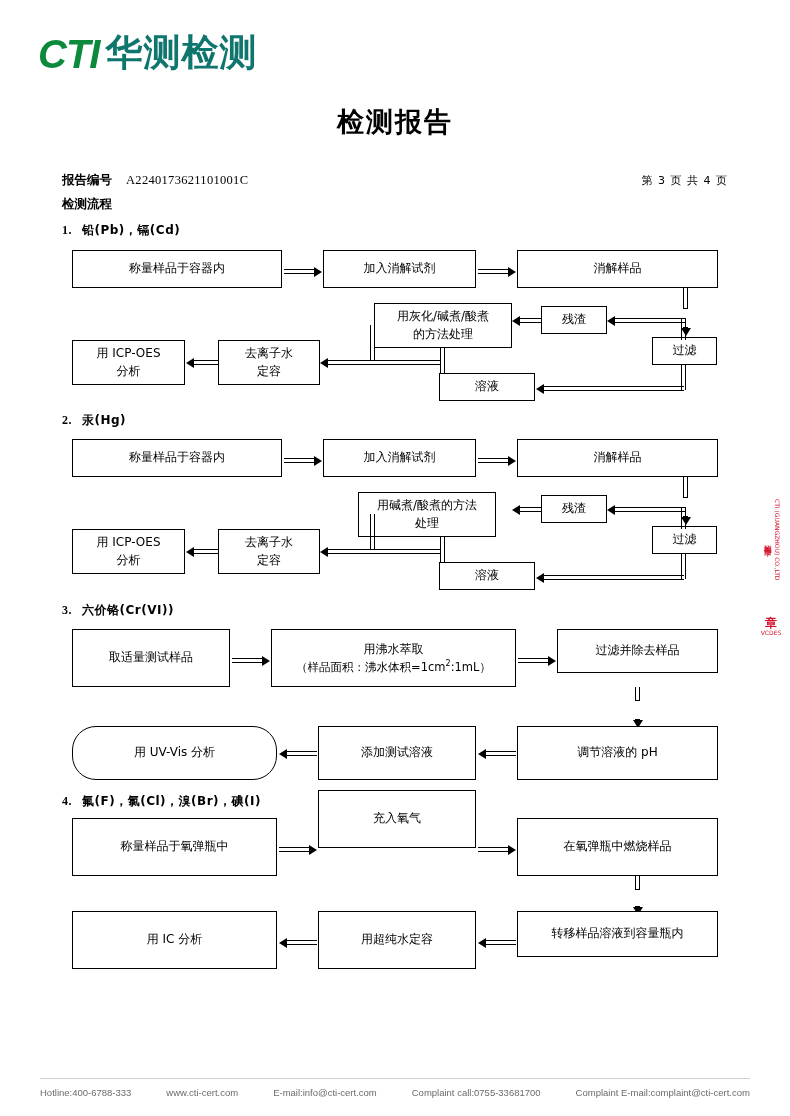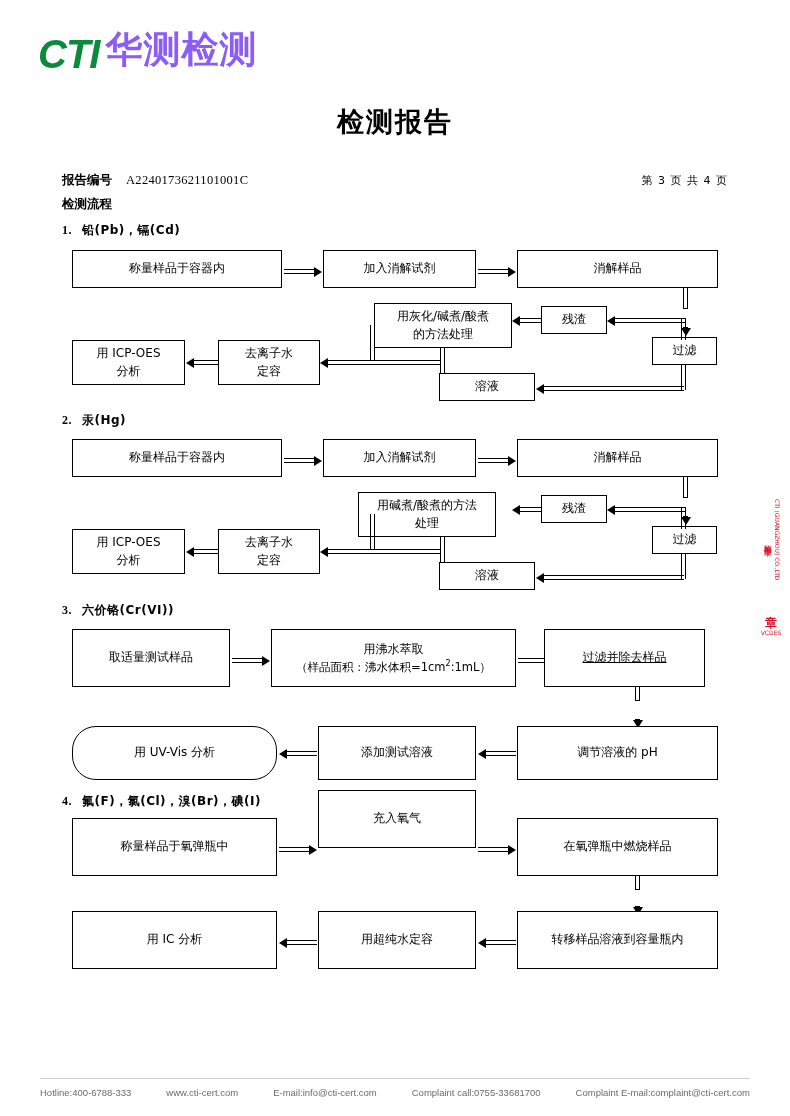--- a/index.html
+++ b/index.html
@@ -32,24 +32,24 @@
   .brand-cti {
     font-family: "Liberation Sans", sans-serif;
     font-weight: bold;
     font-style: italic;
     font-size: 40px;
     color: #0b8a3c;
     letter-spacing: -1px;
     line-height: 1;
   }
   .brand-cn {
-    font-family: Liberation Mono, monospace;
+    font-family: Liberation Sans, sans-serif;
     font-weight: bold;
     font-size: 37px;
-    color: #8b5cf6;
+    color: #0f766e;
     line-height: 1;
     letter-spacing: 1px;
   }
 
   .doc-title {
     position: absolute;
     top: 104px;
     left: 0;
     width: 790px;
     text-align: center;
@@ -369,21 +369,21 @@
       <div class="head" style="left:30px;"></div>
   </div>
   <div class="box" style="top:629px;left:271px;width:245px;height:58px;flex-direction:column;">
     <div>用沸水萃取</div>
     <div style="font-size:11.5px;"><span>（样品面积：沸水体积=1cm</span><sup>2</sup><span>:1mL）</span></div>
   </div>
   <div class="arrow right" style="top:658px;left:518px;width:38px;">
     <div class="line" style="width:30px;"></div>
       <div class="head" style="left:30px;"></div>
   </div>
-  <div class="box" style="top:629px;left:544px;width:161px;height:58px;text-decoration:underline;">过滤并除去样品</div>
+  <div class="box" style="top:629px;left:557px;width:161px;height:44px;">过滤并除去样品</div>
 
   <div class="seg v" style="top:687px;left:635px;height:14px;"></div>
   <div class="arrow down" style="top:700px;left:635px;height:28px;">
     <div class="line" style="height:20px;"></div>
       <div class="head" style="top:20px;"></div>
   </div>
 
   <div class="box" style="top:726px;left:517px;width:201px;height:54px;">调节溶液的 pH</div>
   <div class="arrow left" style="top:751px;left:478px;width:38px;">
     <div class="line" style="width:30px;left:8px;"></div>
@@ -411,21 +411,21 @@
       <div class="head" style="left:30px;"></div>
   </div>
   <div class="box" style="top:818px;left:517px;width:201px;height:58px;">在氧弹瓶中燃烧样品</div>
 
   <div class="seg v" style="top:876px;left:635px;height:14px;"></div>
   <div class="arrow down" style="top:889px;left:635px;height:26px;">
     <div class="line" style="height:18px;"></div>
       <div class="head" style="top:18px;"></div>
   </div>
 
-  <div class="box" style="top:911px;left:517px;width:201px;height:58px;">转移样品溶液到容量瓶内</div>
+  <div class="box" style="top:911px;left:517px;width:201px;height:46px;">转移样品溶液到容量瓶内</div>
   <div class="arrow left" style="top:940px;left:478px;width:38px;">
     <div class="line" style="width:30px;left:8px;"></div>
       <div class="head"></div>
   </div>
   <div class="box" style="top:911px;left:318px;width:158px;height:58px;">用超纯水定容</div>
   <div class="arrow left" style="top:940px;left:279px;width:38px;">
     <div class="line" style="width:30px;left:8px;"></div>
       <div class="head"></div>
   </div>
   <div class="box" style="top:911px;left:72px;width:205px;height:58px;">用 IC 分析</div>

